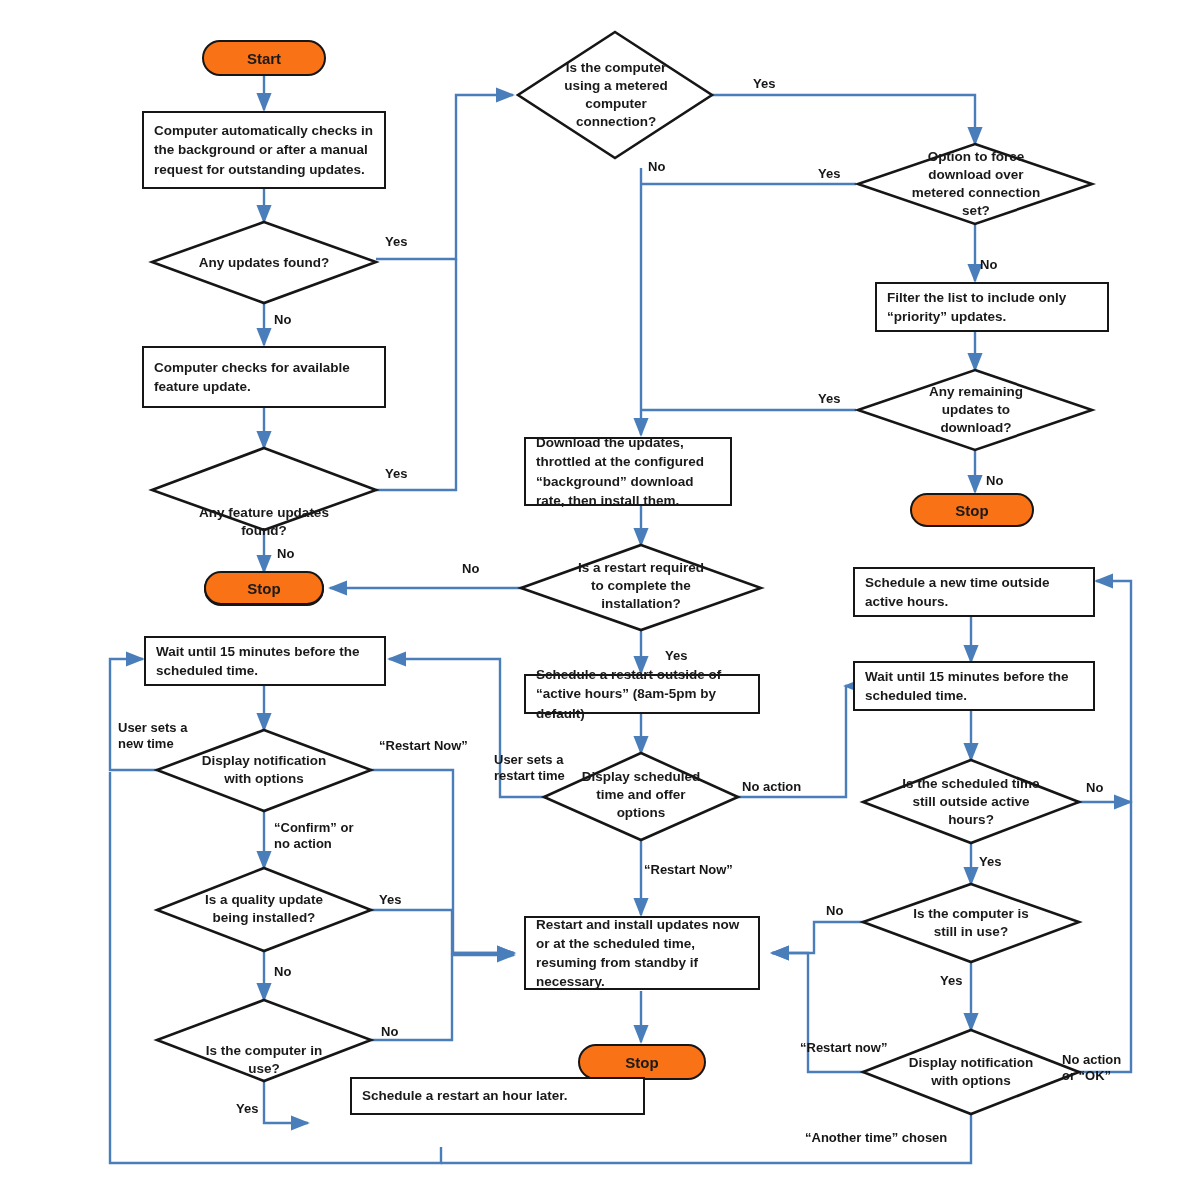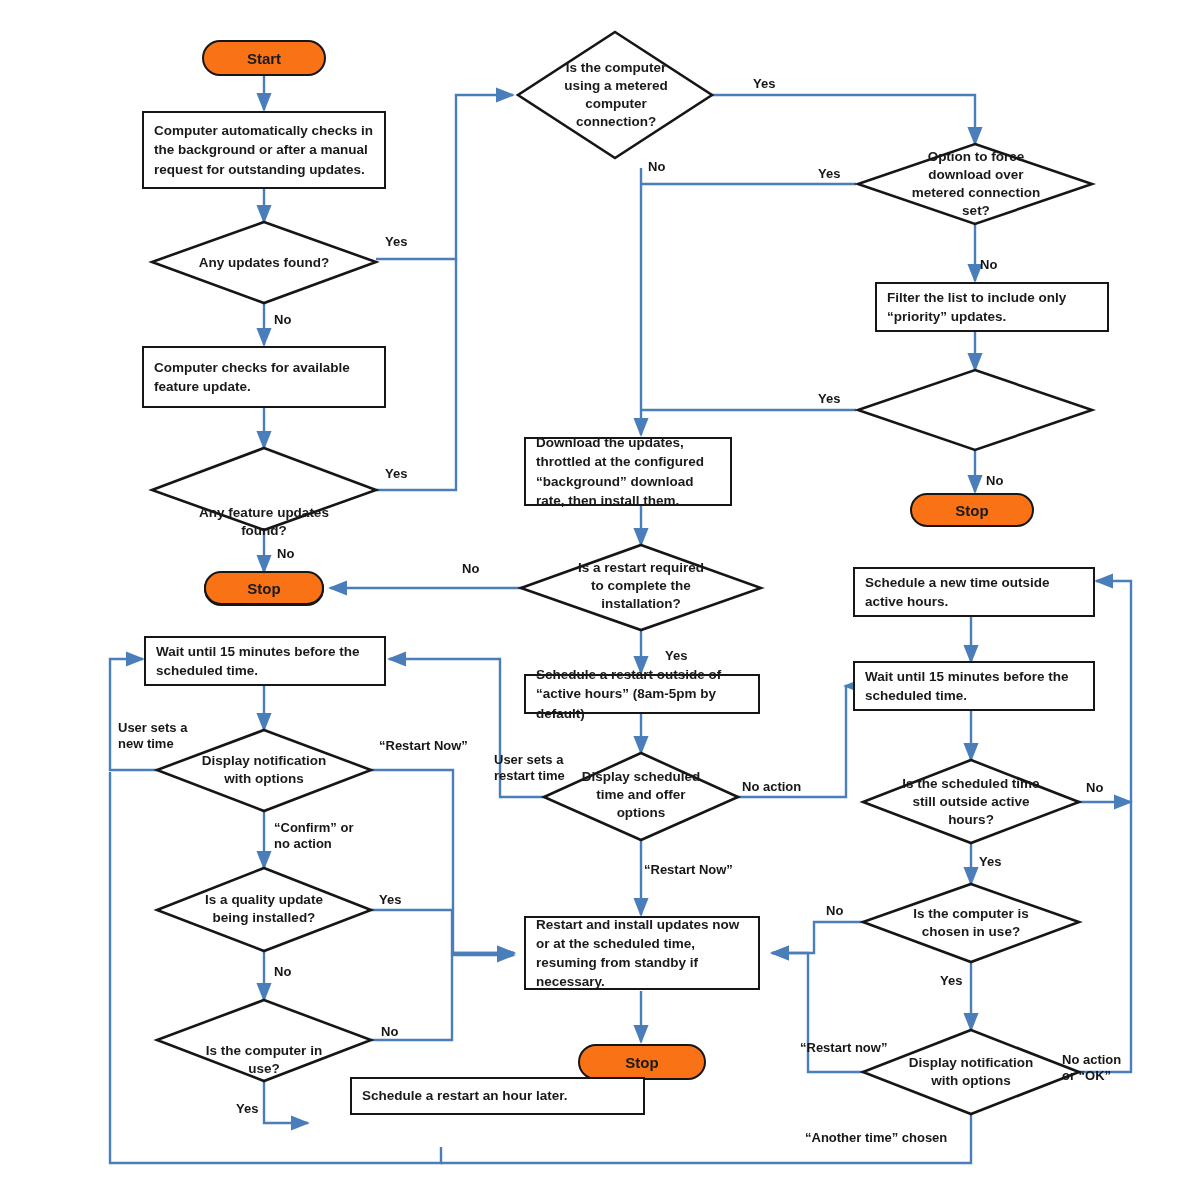--- a/index.html
+++ b/index.html
@@ -216,20 +216,23 @@
   </div>
 
   <div class="node dec" style="left:906px; top:152px; width:140px; height:64px;">
     <span>Option to force download over metered connection set?</span>
   </div>
 
   <div class="node proc" style="left:854px; top:282px; width:234px; height:50px;margin-left:21px;">
     <span>Filter the list to include only “priority” updates.</span>
   </div>
 
+  <div class="node dec" style="left:906px; top:385px; width:140px; height:50px;">
+    <span>Any remaining updates to download?</span>
+  </div>
 
   <div class="node term" style="left:910px; top:493px; width:124px; height:34px;">
     <span>Stop</span>
   </div>
 
   <div class="node proc" style="left:524px; top:437px; width:208px; height:69px;">
     <span>Download the updates, throttled at the configured “background” download rate, then install them.</span>
   </div>
 
   <div class="node dec" style="left:570px; top:555px; width:142px; height:62px;">
@@ -282,21 +285,21 @@
 
   <div class="node proc" style="left:853px; top:661px; width:242px; height:50px;">
     <span>Wait until 15 minutes before the scheduled time.</span>
   </div>
 
   <div class="node dec" style="left:901px; top:773px; width:140px; height:58px;">
     <span>Is the scheduled time still outside active hours?</span>
   </div>
 
   <div class="node dec" style="left:901px; top:901px; width:140px; height:44px;">
-    <span>Is the computer is chosen in use?</span>
+    <span>Is the computer is still in use?</span>
   </div>
 
   <div class="node dec" style="left:901px; top:1043px; width:140px; height:58px;">
     <span>Display notification with options</span>
   </div>
 
   <div class="elabel" style="left:385px; top:234px;">Yes</div>
   <div class="elabel" style="left:274px; top:312px;">No</div>
   <div class="elabel" style="left:385px; top:466px;">Yes</div>
   <div class="elabel" style="left:277px; top:546px;">No</div>

